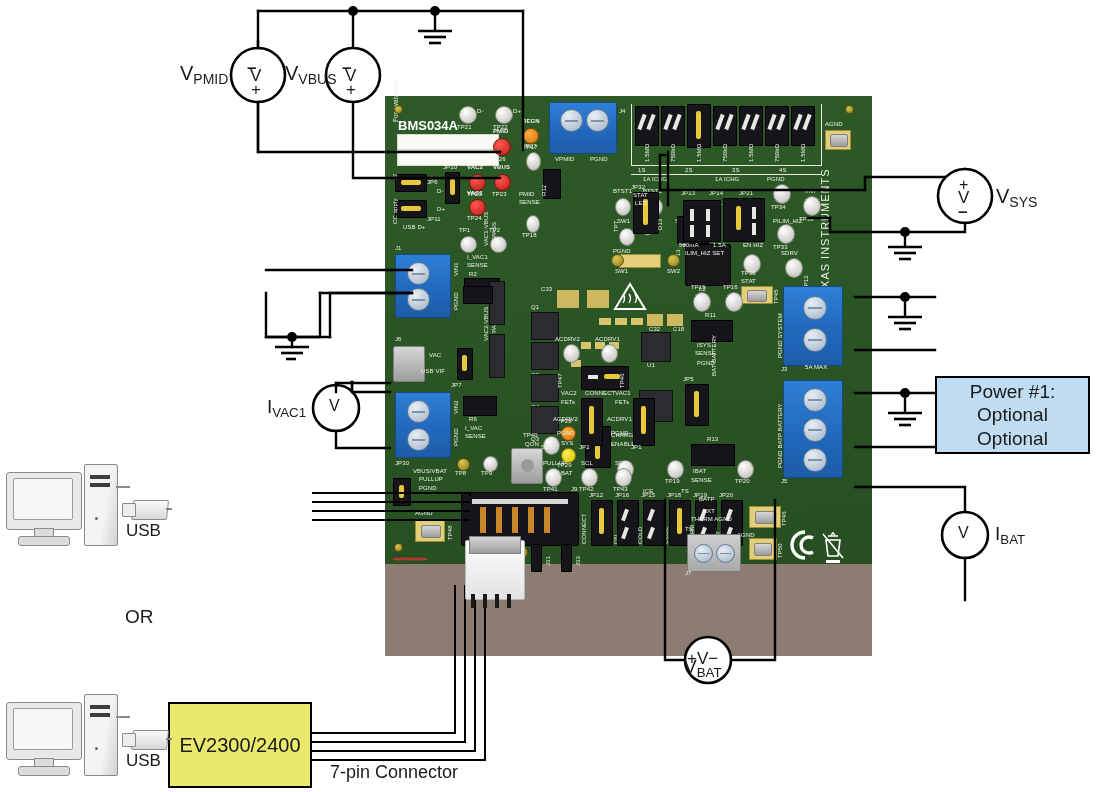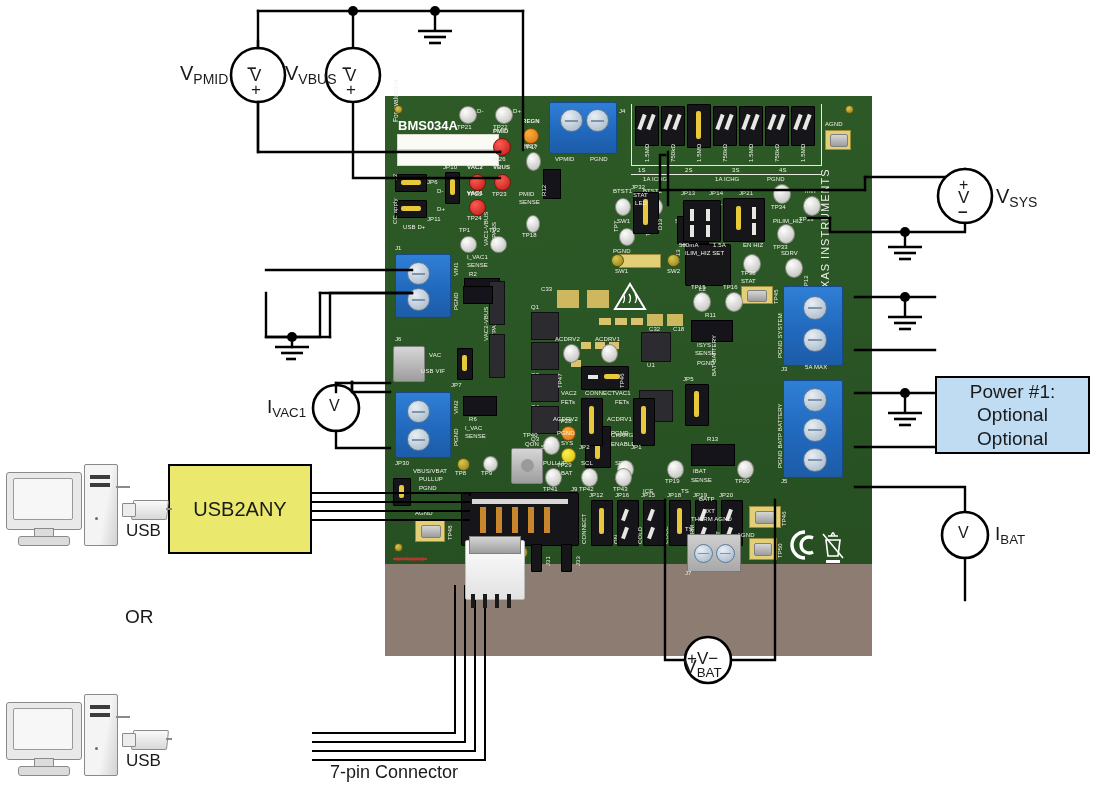--- a/index.html
+++ b/index.html
@@ -736,24 +736,24 @@
 
 
   <div class="box box-blue" style="left:935px;top:376px;width:155px;height:78px;">
     <span>
       <span>Power #1:</span><br>
       <span>Optional</span><br>
       <span>Optional</span>
     </span>
   </div>
 
-  <div class="box box-yellow" style="left:168px;top:464px;width:144px;height:90px;">
-    <span>USB2ANY</span>
-  </div>
-
+
+  <div class="box box-yellow" style="left:168px;top:702px;width:144px;height:86px;">
+    <span>EV2300/2400</span>
+  </div>
 
   <div>
     <div class="mon-out" style="left:6px;top:472px;width:74px;height:56px;">
       <div class="mon-in" style="left:6px;top:5px;width:58px;height:40px;"></div>
     </div>
     <div class="mon-neck" style="left:34px;top:528px;width:18px;height:8px;"></div>
     <div class="mon-base" style="left:18px;top:536px;width:50px;height:8px;border-radius:3px;"></div>
     <div class="tower" style="left:84px;top:464px;width:32px;height:80px;">
       <div class="tower-bar" style="left:5px;top:10px;width:20px;height:4px;"></div>
       <div class="tower-bar" style="left:5px;top:18px;width:20px;height:4px;"></div>

